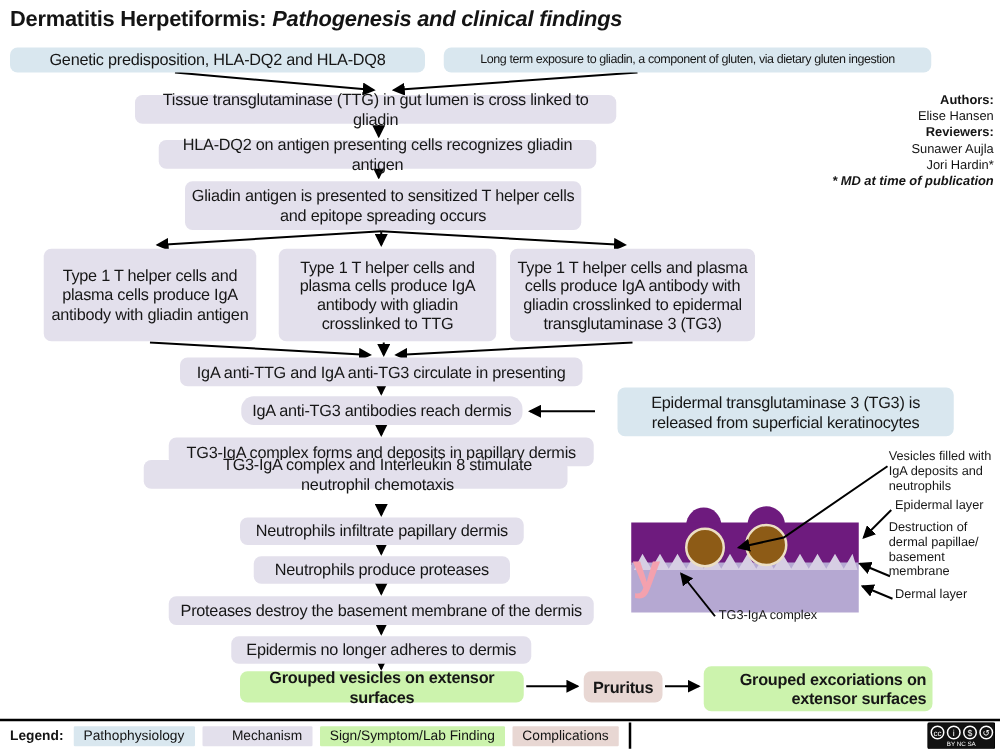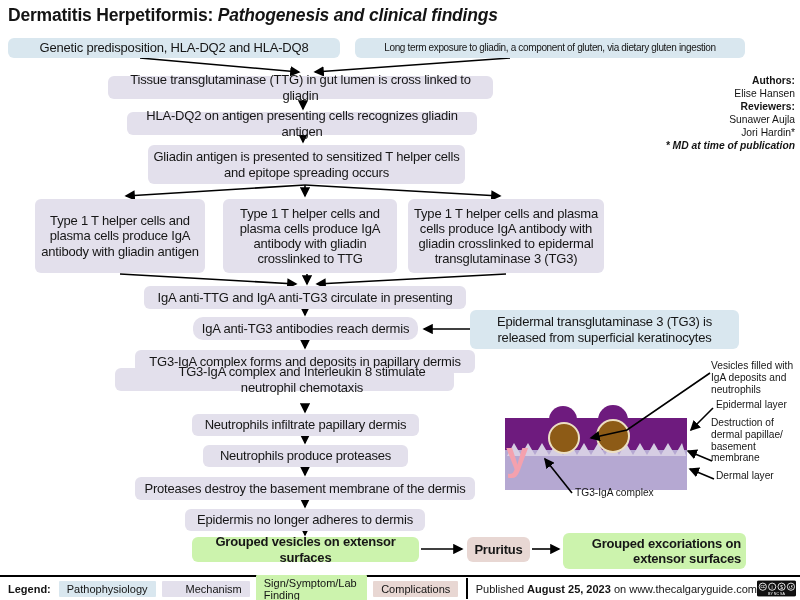--- a/index.html
+++ b/index.html
@@ -18,21 +18,21 @@
   #n-genetic{left:8px;top:38px;width:332px;height:20px;}
   #n-gluten{left:355px;top:38px;width:390px;height:20px;font-size:10px;letter-spacing:-0.35px;white-space:nowrap;overflow:hidden;}
   #n-ttg{left:108px;top:76px;width:385px;height:23px;}
   #n-hla{left:127px;top:112px;width:350px;height:23px;}
   #n-presented{left:148px;top:145px;width:317px;height:39px;}
   #n-th1a{left:35px;top:199px;width:170px;height:74px;}
   #n-th1b{left:223px;top:199px;width:174px;height:74px;}
   #n-th1c{left:408px;top:199px;width:196px;height:74px;}
   #n-circulate{left:144px;top:286px;width:322px;height:23px;}
   #n-reach{left:193px;top:317px;width:225px;height:23px;border-radius:10px;}
-  #n-tg3rel{left:470px;top:310px;width:269px;height:39px;}
+  #n-tg3rel{left:494px;top:310px;width:269px;height:39px;}
   #n-complex{left:135px;top:350px;width:340px;height:23px;}
   #n-il8{left:115px;top:368px;width:339px;height:23px;padding-left:40px;}
   #n-infiltrate{left:192px;top:414px;width:227px;height:22px;}
   #n-proteases{left:203px;top:445px;width:205px;height:22px;}
   #n-destroy{left:135px;top:477px;width:340px;height:23px;}
   #n-noadhere{left:185px;top:509px;width:240px;height:22px;}
   #n-vesicles{left:192px;top:537px;width:227px;height:25px;}
   #n-pruritus{left:467px;top:537px;width:63px;height:25px;}
   #n-excoriations{left:563px;top:533px;width:183px;height:36px;justify-content:flex-start;text-align:right;padding-left:8px;}
   .credits{position:absolute;right:5px;top:74px;text-align:right;font-size:10.3px;line-height:1.27;z-index:2;}
@@ -152,23 +152,20 @@
   <div class="skin-label" id="lbl-dermal">Dermal layer</div>
   <div class="skin-label" id="lbl-complex">TG3-IgA complex</div>
 
   <div class="legendbar">
     <span class="ltitle">Legend:</span>
     <span class="chip patho">Pathophysiology</span>
     <span class="chip mech">Mechanism</span>
     <span class="chip sign">Sign/Symptom/Lab Finding</span>
     <span class="chip comp">Complications</span>
     <span class="vdivider"></span>
-    <span class="published">
-      <span>Published </span><span class="b">August 25, 2023</span><span> on www.thecalgaryguide.com</span>
-    </span>
     <svg class="ccbadge" width="54" height="21" viewBox="0 0 54 21">
       <rect x="0" y="0" width="54" height="21" rx="2" fill="#111" stroke="#000"></rect>
       <circle cx="8" cy="8" r="5" fill="none" stroke="#fff" stroke-width="1.2"></circle>
       <circle cx="21" cy="8" r="5" fill="none" stroke="#fff" stroke-width="1.2"></circle>
       <circle cx="34" cy="8" r="5" fill="none" stroke="#fff" stroke-width="1.2"></circle>
       <circle cx="47" cy="8" r="5" fill="none" stroke="#fff" stroke-width="1.2"></circle>
       <text x="8" y="10.5" font-size="6.5" fill="#fff" text-anchor="middle" font-family="Liberation Sans, sans-serif">cc</text>
       <text x="21" y="10.8" font-size="7" fill="#fff" text-anchor="middle" font-family="Liberation Sans, sans-serif">i</text>
       <text x="34" y="10.8" font-size="7" fill="#fff" text-anchor="middle" font-family="Liberation Sans, sans-serif">$</text>
       <text x="47" y="10.8" font-size="7" fill="#fff" text-anchor="middle" font-family="Liberation Sans, sans-serif">↺</text>

